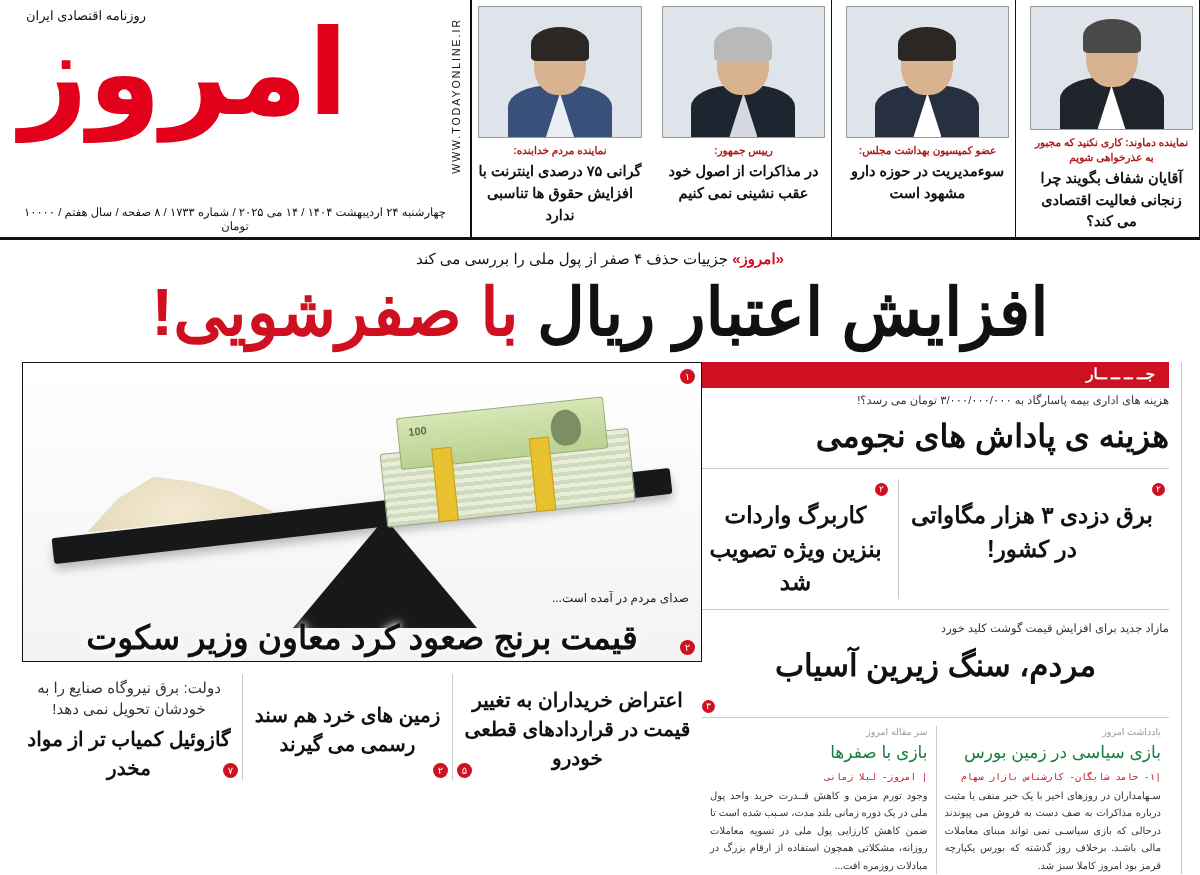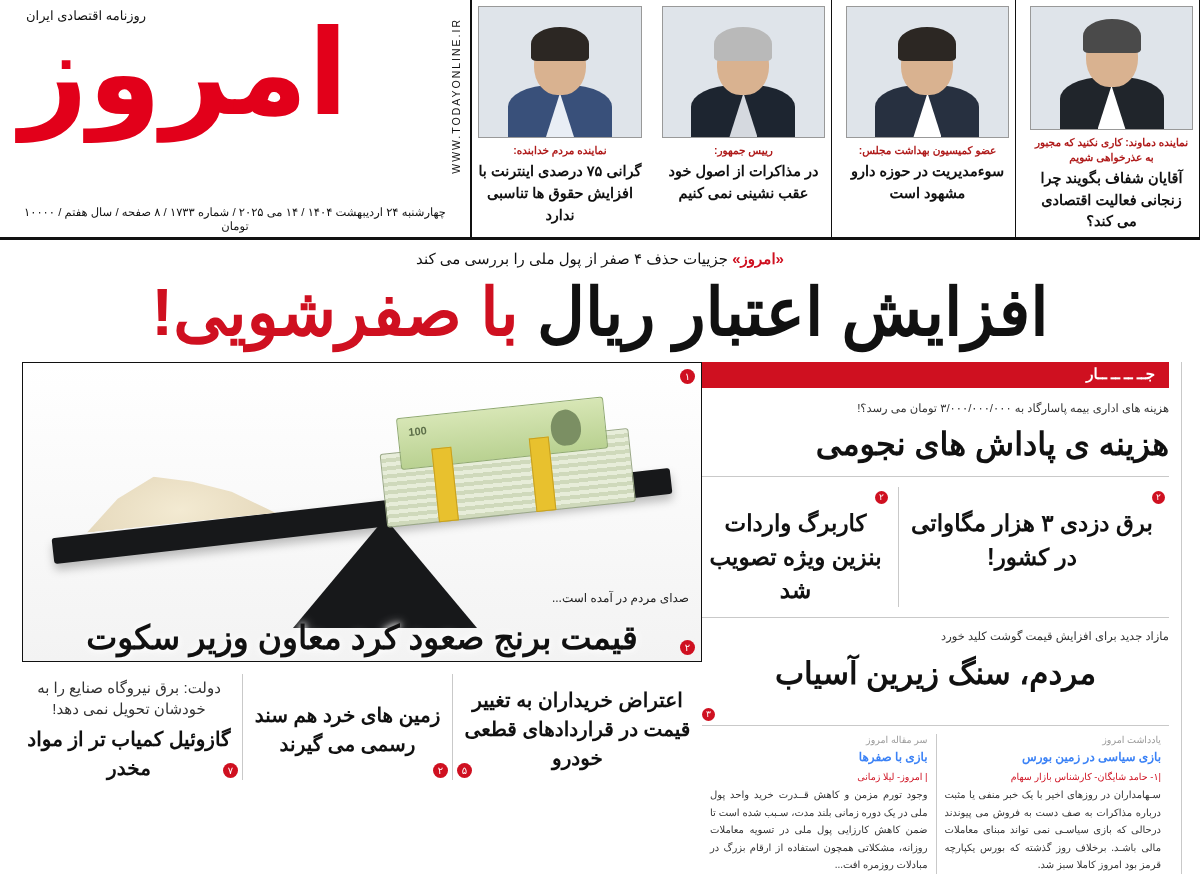--- a/index.html
+++ b/index.html
@@ -352,21 +352,21 @@
   .s2 { width: 210px; }
   .s3 { width: 226px; }
 
   
   .jostar-tab {
     position: relative;
     width: 100%;
     height: 26px;
     background: #cf1020;
     color: #fff;
-    margin-bottom: 12px;
+    margin-bottom: 4px;
     padding-left: 26px;
   }
   .jostar-tab span {
     position: absolute;
     right: 14px; top: 3px;
     font-size: 15px;
     font-weight: bold;
     letter-spacing: 4px;
   }
   .rc-kicker {
@@ -424,34 +424,35 @@
   .rc-bottom .bcol { width: 236px; padding: 0 8px; }
   .rc-bottom .bcol.left { border-left: 1px solid #c9c9c9; }
   .b-label {
     font-size: 9.5px;
     color: #999;
     text-align: right;
     direction: rtl;
     margin-bottom: 4px;
   }
   .b-title {
-    font-size: 12px;
-    font-weight: bold;
-    color: #3b82f6;
+    font-size: 17px;
+    font-weight: normal;
+    color: #15803d;
     text-align: right;
     direction: rtl;
     line-height: 1.45;
     margin-bottom: 5px;
   }
   .b-by {
     font-size: 9.5px;
     color: #cf1020;
     text-align: right;
     direction: rtl;
     margin-bottom: 4px;
+    font-family: Liberation Mono, monospace;
   }
   .b-body {
     font-size: 10px;
     color: #333;
     text-align: justify;
     direction: rtl;
     line-height: 1.75;
   }
 
   .bullet {

